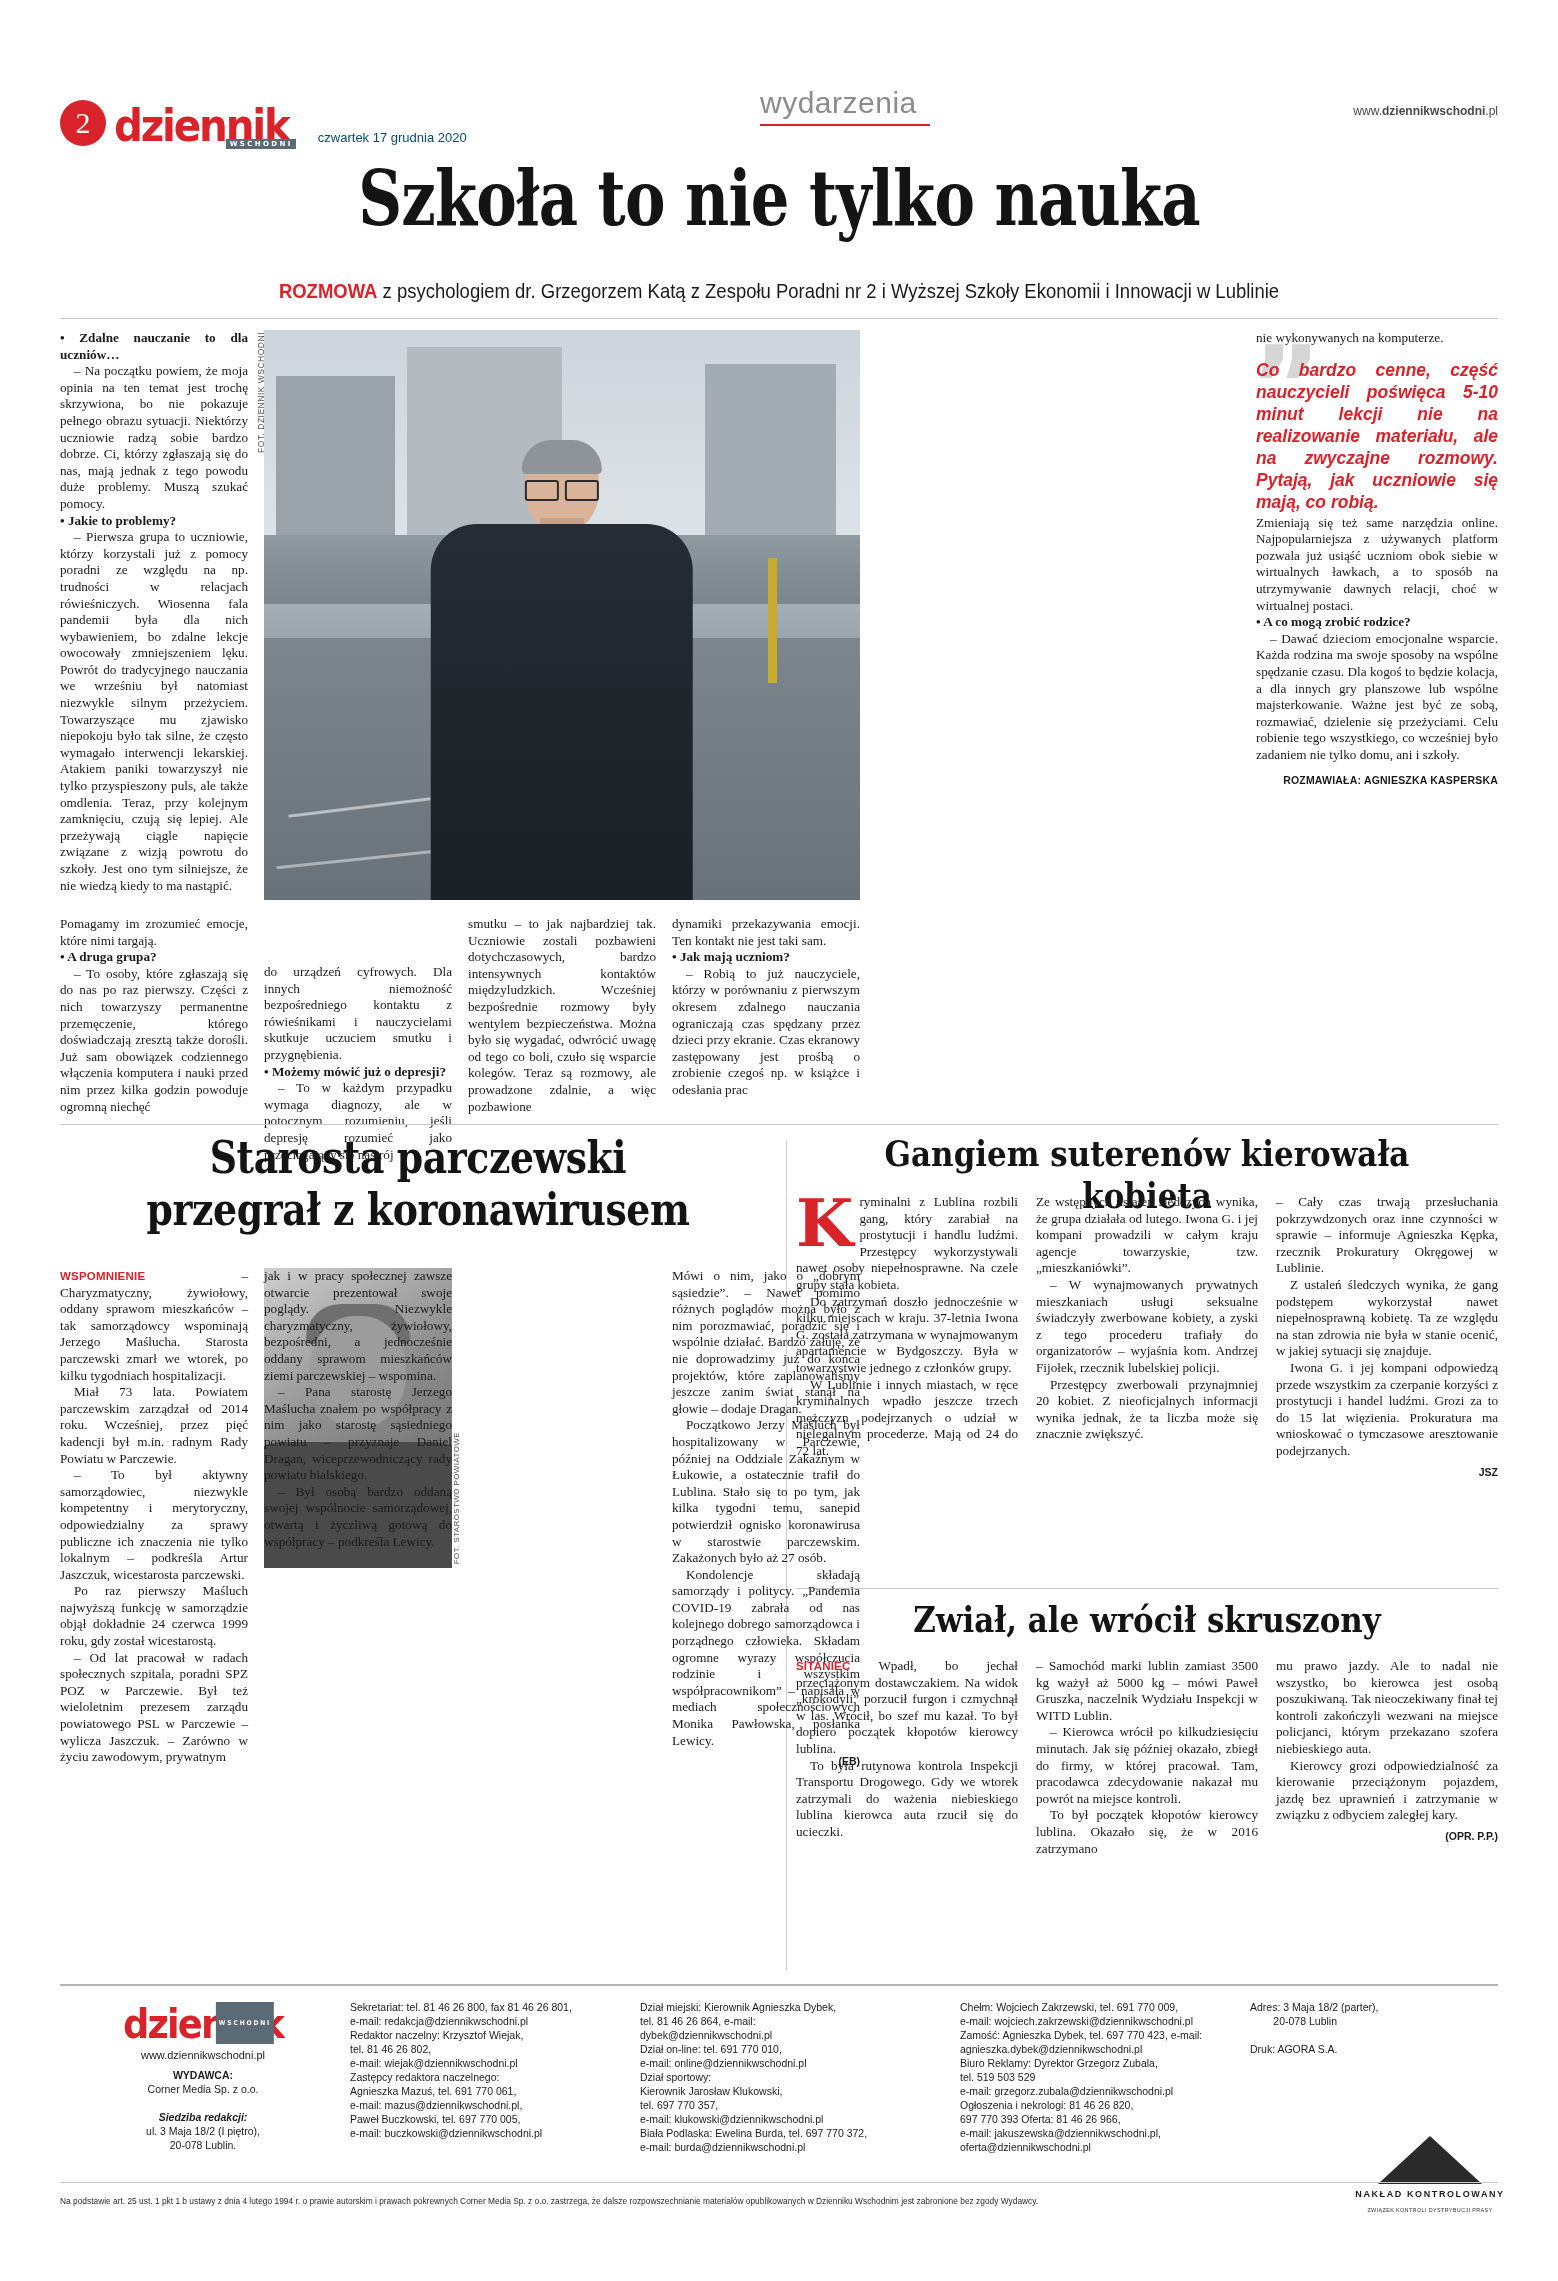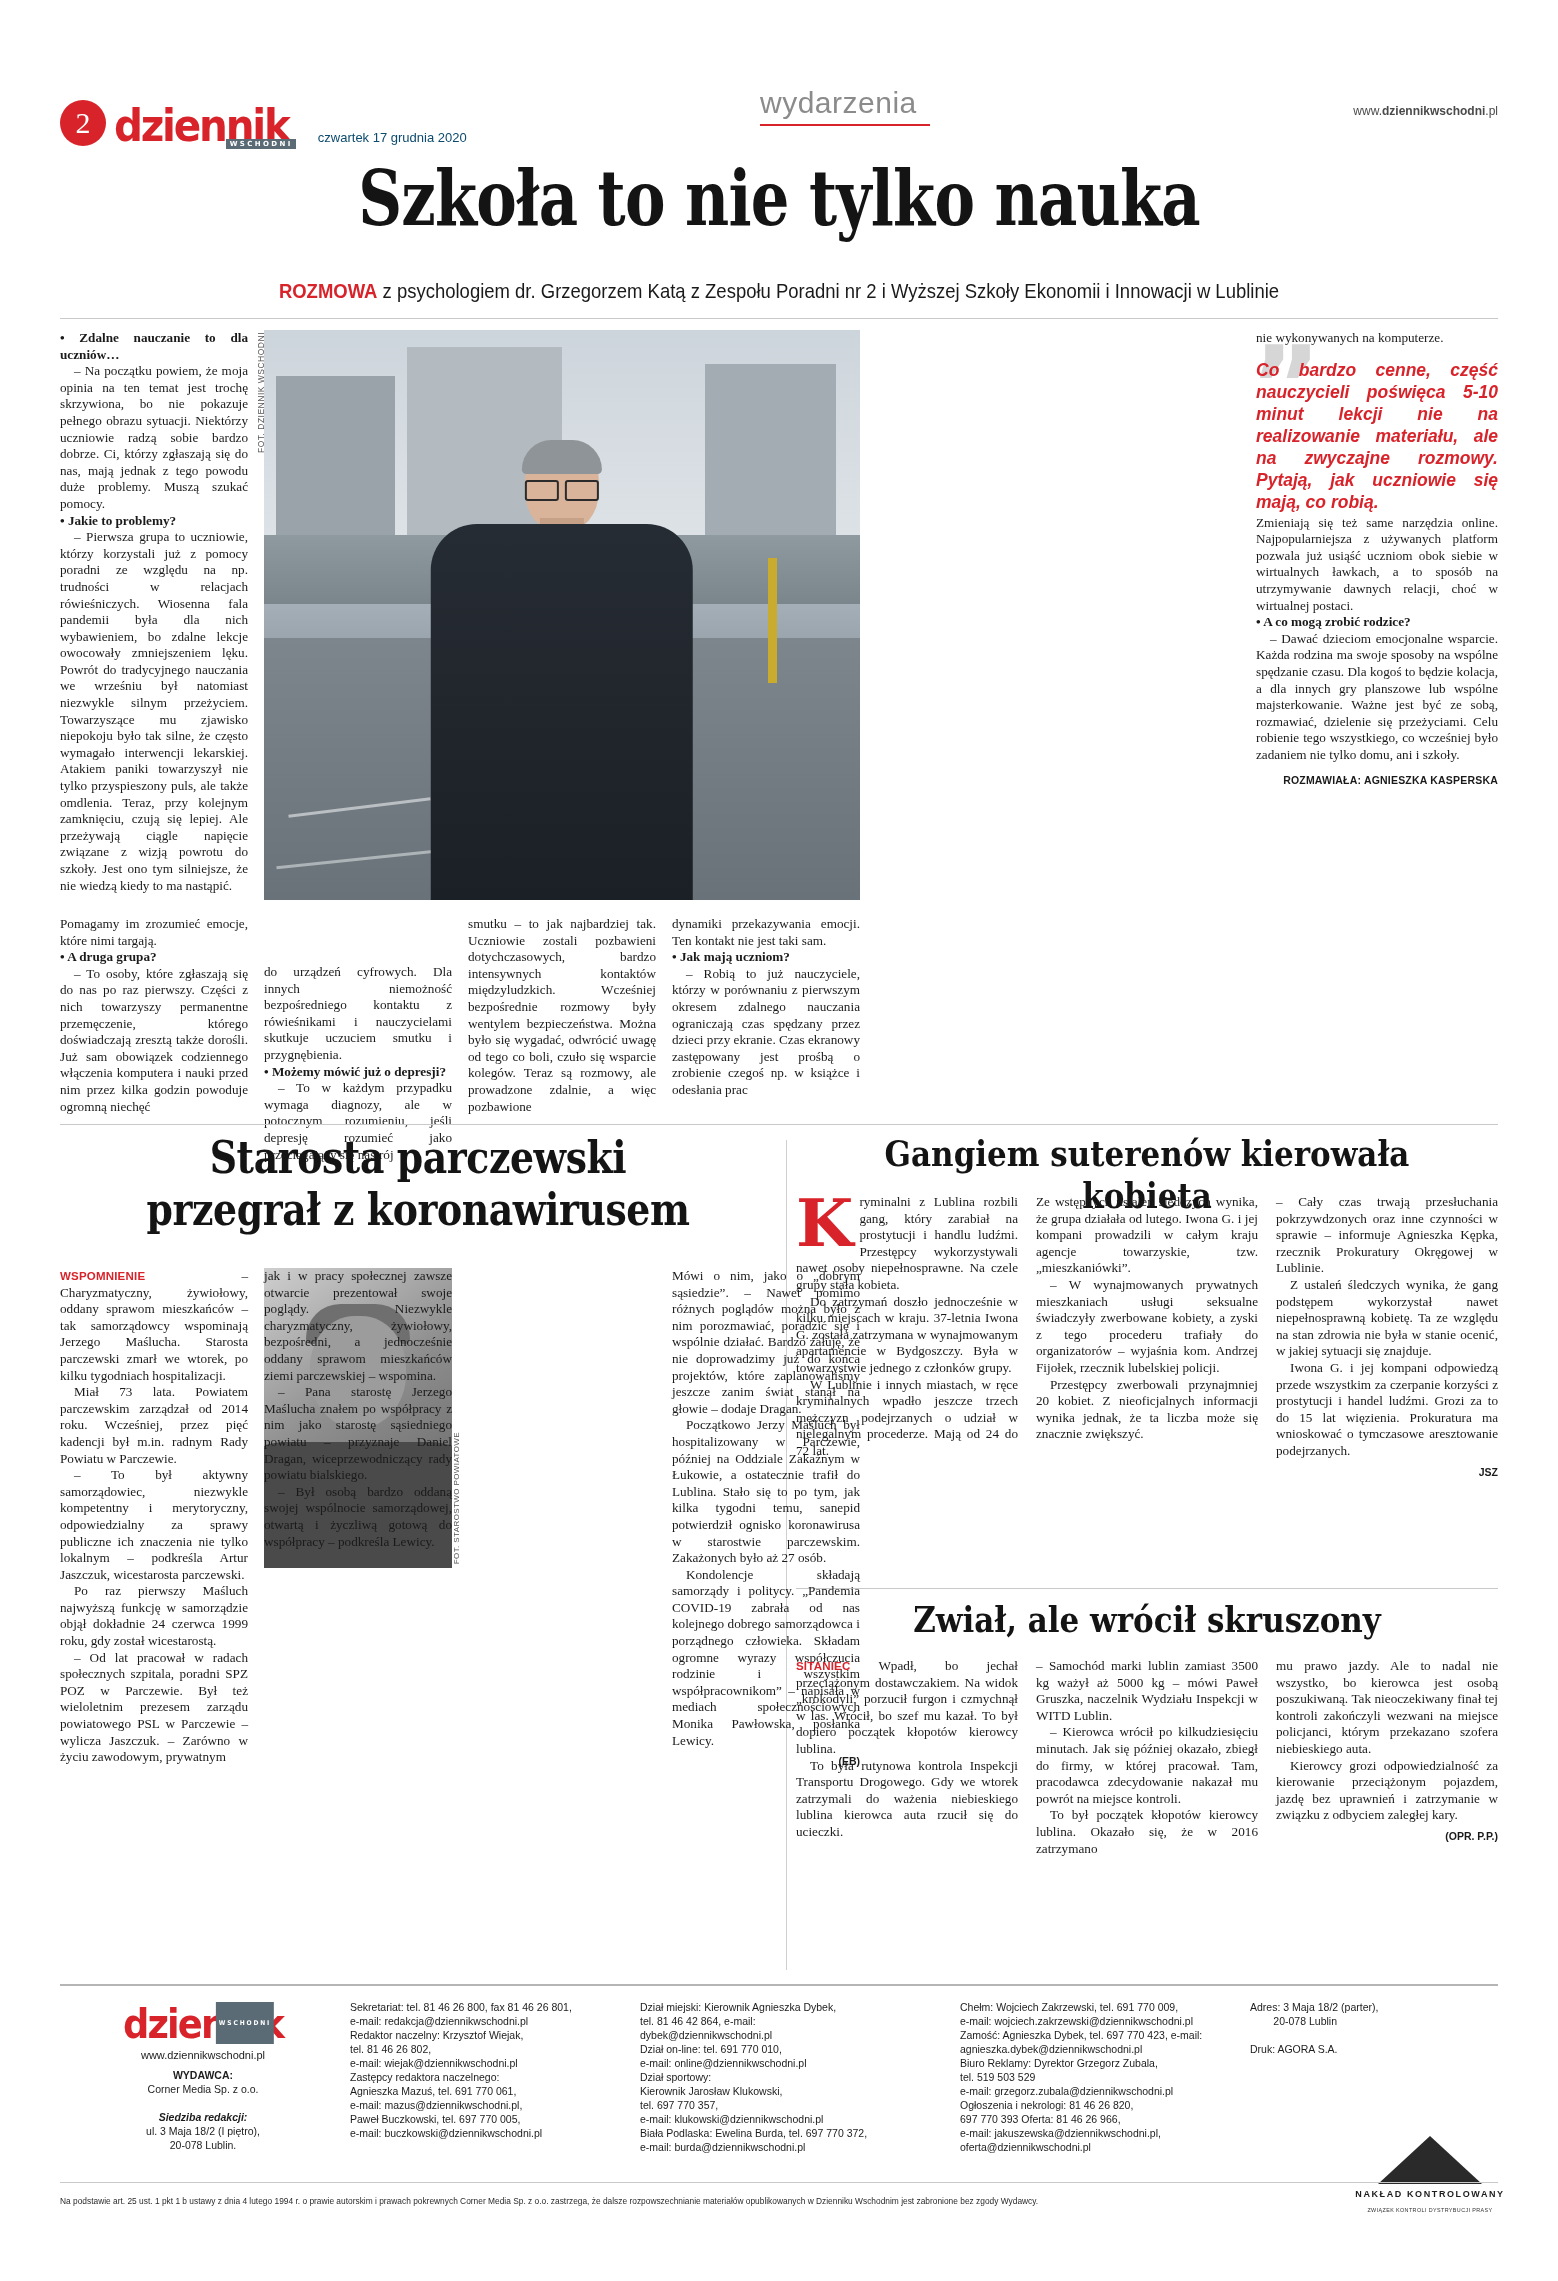--- a/index.html
+++ b/index.html
@@ -484,21 +484,21 @@
         <p class="f-line">tel. 81 46 26 802,</p>
         <p class="f-line">e-mail: wiejak@dziennikwschodni.pl</p>
         <p class="f-line"><b>Zastępcy redaktora naczelnego:</b></p>
         <p class="f-line">Agnieszka Mazuś, tel. 691 770 061,</p>
         <p class="f-line">e-mail: mazus@dziennikwschodni.pl,</p>
         <p class="f-line">Paweł Buczkowski, tel. 697 770 005,</p>
         <p class="f-line">e-mail: buczkowski@dziennikwschodni.pl</p>
       </div>
     <div class="f-col3">
         <p class="f-line"><b>Dział miejski:</b> Kierownik Agnieszka Dybek,</p>
-        <p class="f-line">tel. 81 46 42 864, e-mail:</p>
+        <p class="f-line">tel. 81 46 26 864, e-mail:</p>
         <p class="f-line">dybek@dziennikwschodni.pl</p>
         <p class="f-line"><b>Dział on-line</b>:  tel. 691 770 010,</p>
         <p class="f-line">e-mail: online@dziennikwschodni.pl</p>
         <p class="f-line"><b>Dział sportowy:</b></p>
         <p class="f-line">Kierownik Jarosław Klukowski,</p>
         <p class="f-line">tel. 697 770 357,</p>
         <p class="f-line">e-mail: klukowski@dziennikwschodni.pl</p>
         <p class="f-line"><b>Biała Podlaska:</b> Ewelina Burda, tel. 697 770 372,</p>
         <p class="f-line">e-mail: burda@dziennikwschodni.pl</p>
       </div>

